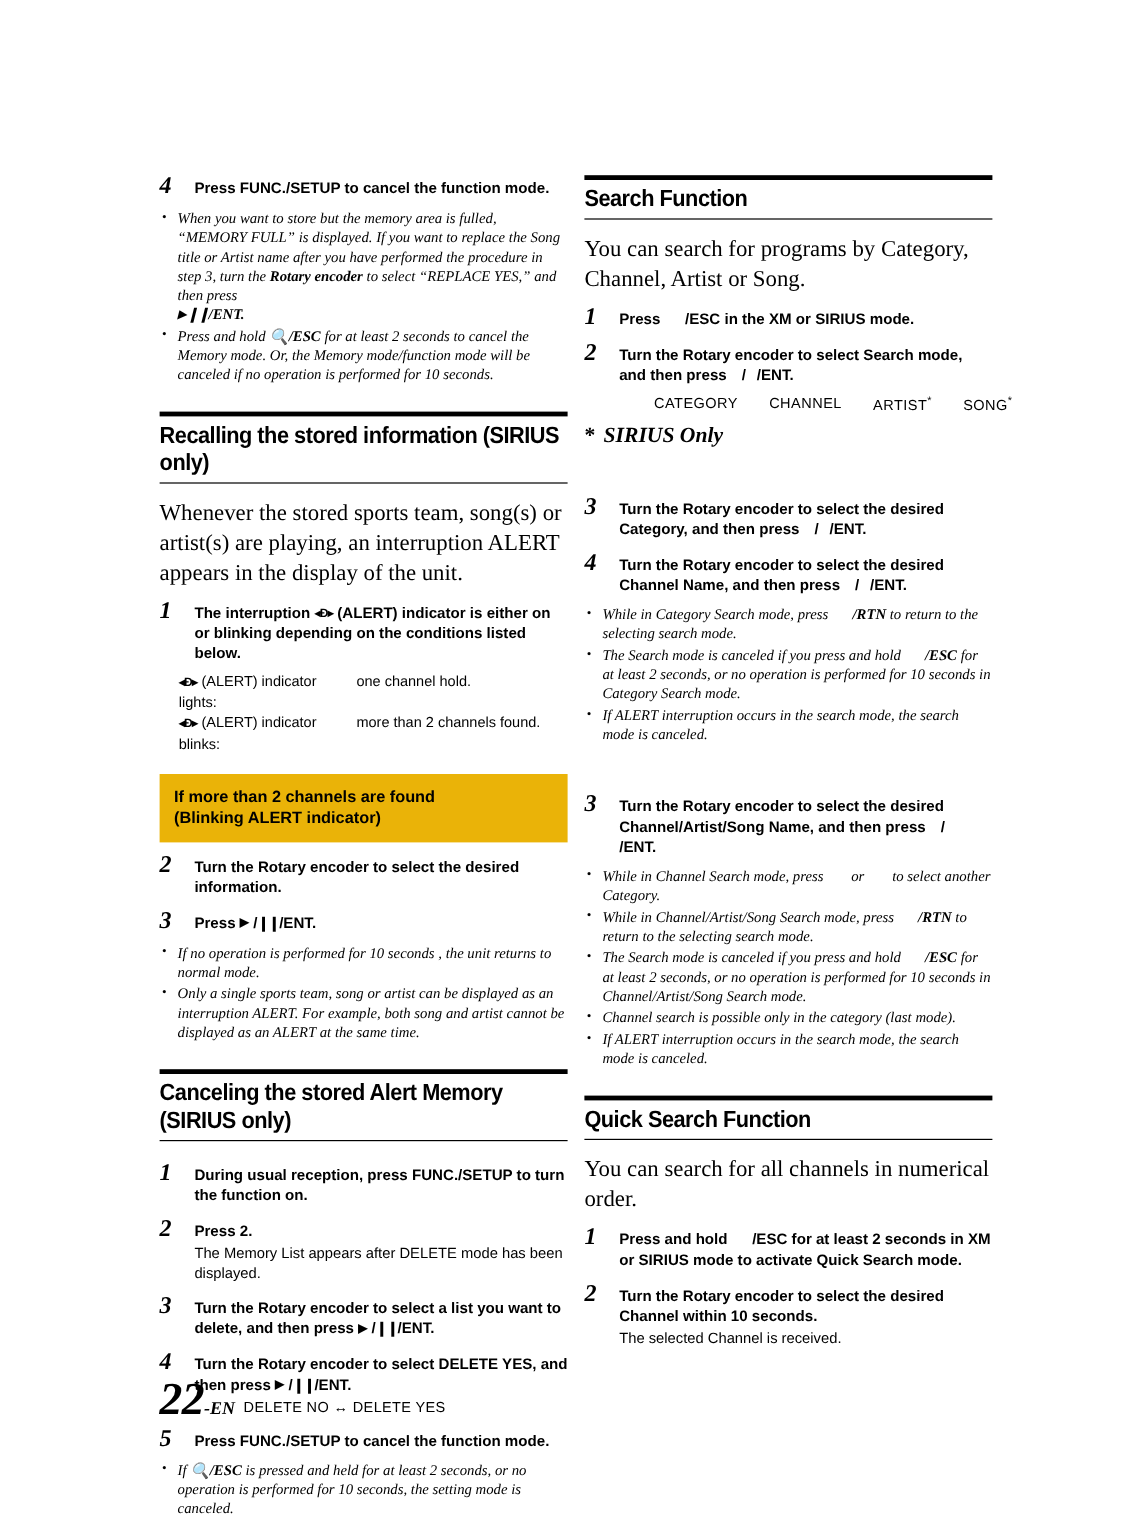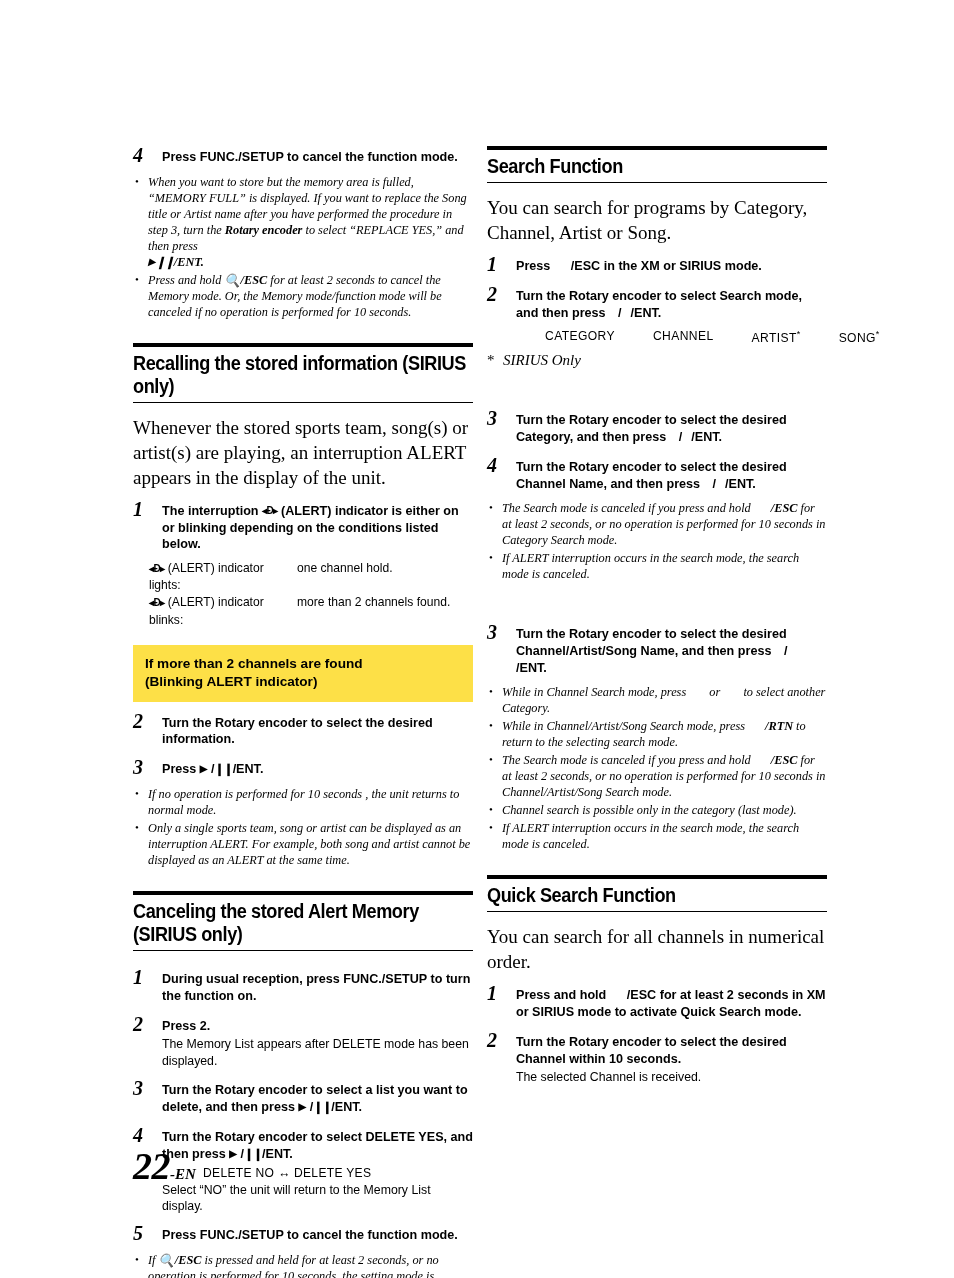--- a/index.html
+++ b/index.html
@@ -106,21 +106,21 @@
   .note::before {
     content: "\2022";
     position: absolute;
     left: 2px; top: -1px;
     font-style: normal;
     font-size: 11px;
   }
 
   
   .gray-box {
-    background: #fde047;
+    background: #eab308;
     padding: 10px 0 10px 12px;
     margin-top: 16px;
     font-family: "Liberation Sans", sans-serif;
     font-weight: bold;
     font-size: 13.6px;
     line-height: 1.36;
   }
 
   
   .bs { font-family: "Liberation Sans", sans-serif; font-weight: bold; }
@@ -189,29 +189,30 @@
   .cond-right { }
 
   
   .mode-list {
     margin-top: 8px;
     margin-left: 29px;
     font-family: "Liberation Sans", sans-serif;
     font-size: 12.1px;
     letter-spacing: 0.4px;
     display: flex;
-    gap: 38px;
+    gap: 26px;
   }
   .mode-list sup { font-size: 9px; }
   .footnote {
     margin-top: 7px;
     font-family: "Liberation Serif", serif;
     font-style: italic;
-    font-size: 15px;
+    font-size: 18px;
     padding-left: 0;
+    font-weight: bold;
   }
   .footnote .star { display: inline-block; width: 16px; font-style: normal; }
 
   .delete-toggle {
     font-family: "Liberation Sans", sans-serif;
     font-size: 12.1px;
     letter-spacing: 0.3px;
     margin-top: 3px;
     margin-left: 41px;
   }
@@ -313,21 +314,20 @@
 
     <div class="step">
       <span class="num">3</span>
       <div class="step-text"><span>Turn the </span><span class="bs">Rotary encoder</span><span> to select a list you want to delete, and then press </span><span class="glyph-play">▶</span>&nbsp;/<span class="glyph-pause">❙❙</span><span>/ENT.</span></div>
     </div>
 
     <div class="step">
       <span class="num">4</span>
       <div class="step-text"><span>Turn the </span><span class="bs">Rotary encoder</span><span> to select DELETE YES, and then press </span><span class="glyph-play">▶</span>&nbsp;/<span class="glyph-pause">❙❙</span><span>/ENT.</span></div>
       <div class="delete-toggle">DELETE NO ↔ DELETE YES</div>
-      <div class="substep">Select “NO” the unit will return to the Memory List display.</div>
     </div>
 
     <div class="step">
       <span class="num">5</span>
       <div class="step-text"><span>Press </span><span class="bs">FUNC./SETUP</span><span> to cancel the function mode.</span></div>
     </div>
 
     <div class="notes">
       <div class="note"><span>If </span><span class="glyph-mag">🔍</span><span class="bi">/ESC</span><span> is pressed and held for at least 2 seconds, or no operation is performed for 10 seconds, the setting mode is canceled.</span></div>
     </div>
@@ -368,20 +368,21 @@
       <span class="num">3</span>
       <div class="step-text"><span>Turn the </span><span class="bs">Rotary encoder</span><span> to select the desired Category, and then press </span><span class="glyph-blank-sm"></span><span>/</span><span class="glyph-blank-sm"></span><span>/ENT.</span></div>
     </div>
 
     <div class="step">
       <span class="num">4</span>
       <div class="step-text"><span>Turn the </span><span class="bs">Rotary encoder</span><span> to select the desired Channel Name, and then press </span><span class="glyph-blank-sm"></span><span>/</span><span class="glyph-blank-sm"></span><span>/ENT.</span></div>
     </div>
 
     <div class="notes">
+      <div class="note"><span>While in Category Search mode, press </span><span class="glyph-blank"></span><span class="bi">/RTN</span><span> to return to the selecting search mode.</span></div>
       <div class="note"><span>The Search mode is canceled if you press and hold </span><span class="glyph-blank"></span><span class="bi">/ESC</span><span> for at least 2 seconds, or no operation is performed for 10 seconds in Category Search mode.</span></div>
       <div class="note">If ALERT interruption occurs in the search mode, the search mode is canceled.</div>
     </div>
 
     <div style="height:30px"></div>
 
     <div class="step">
       <span class="num">3</span>
       <div class="step-text"><span>Turn the </span><span class="bs">Rotary encoder</span><span> to select the desired Channel/Artist/Song Name, and then press </span><span class="glyph-blank-sm"></span><span>/</span><span class="glyph-blank-sm"></span><span>/ENT.</span></div>
     </div>

